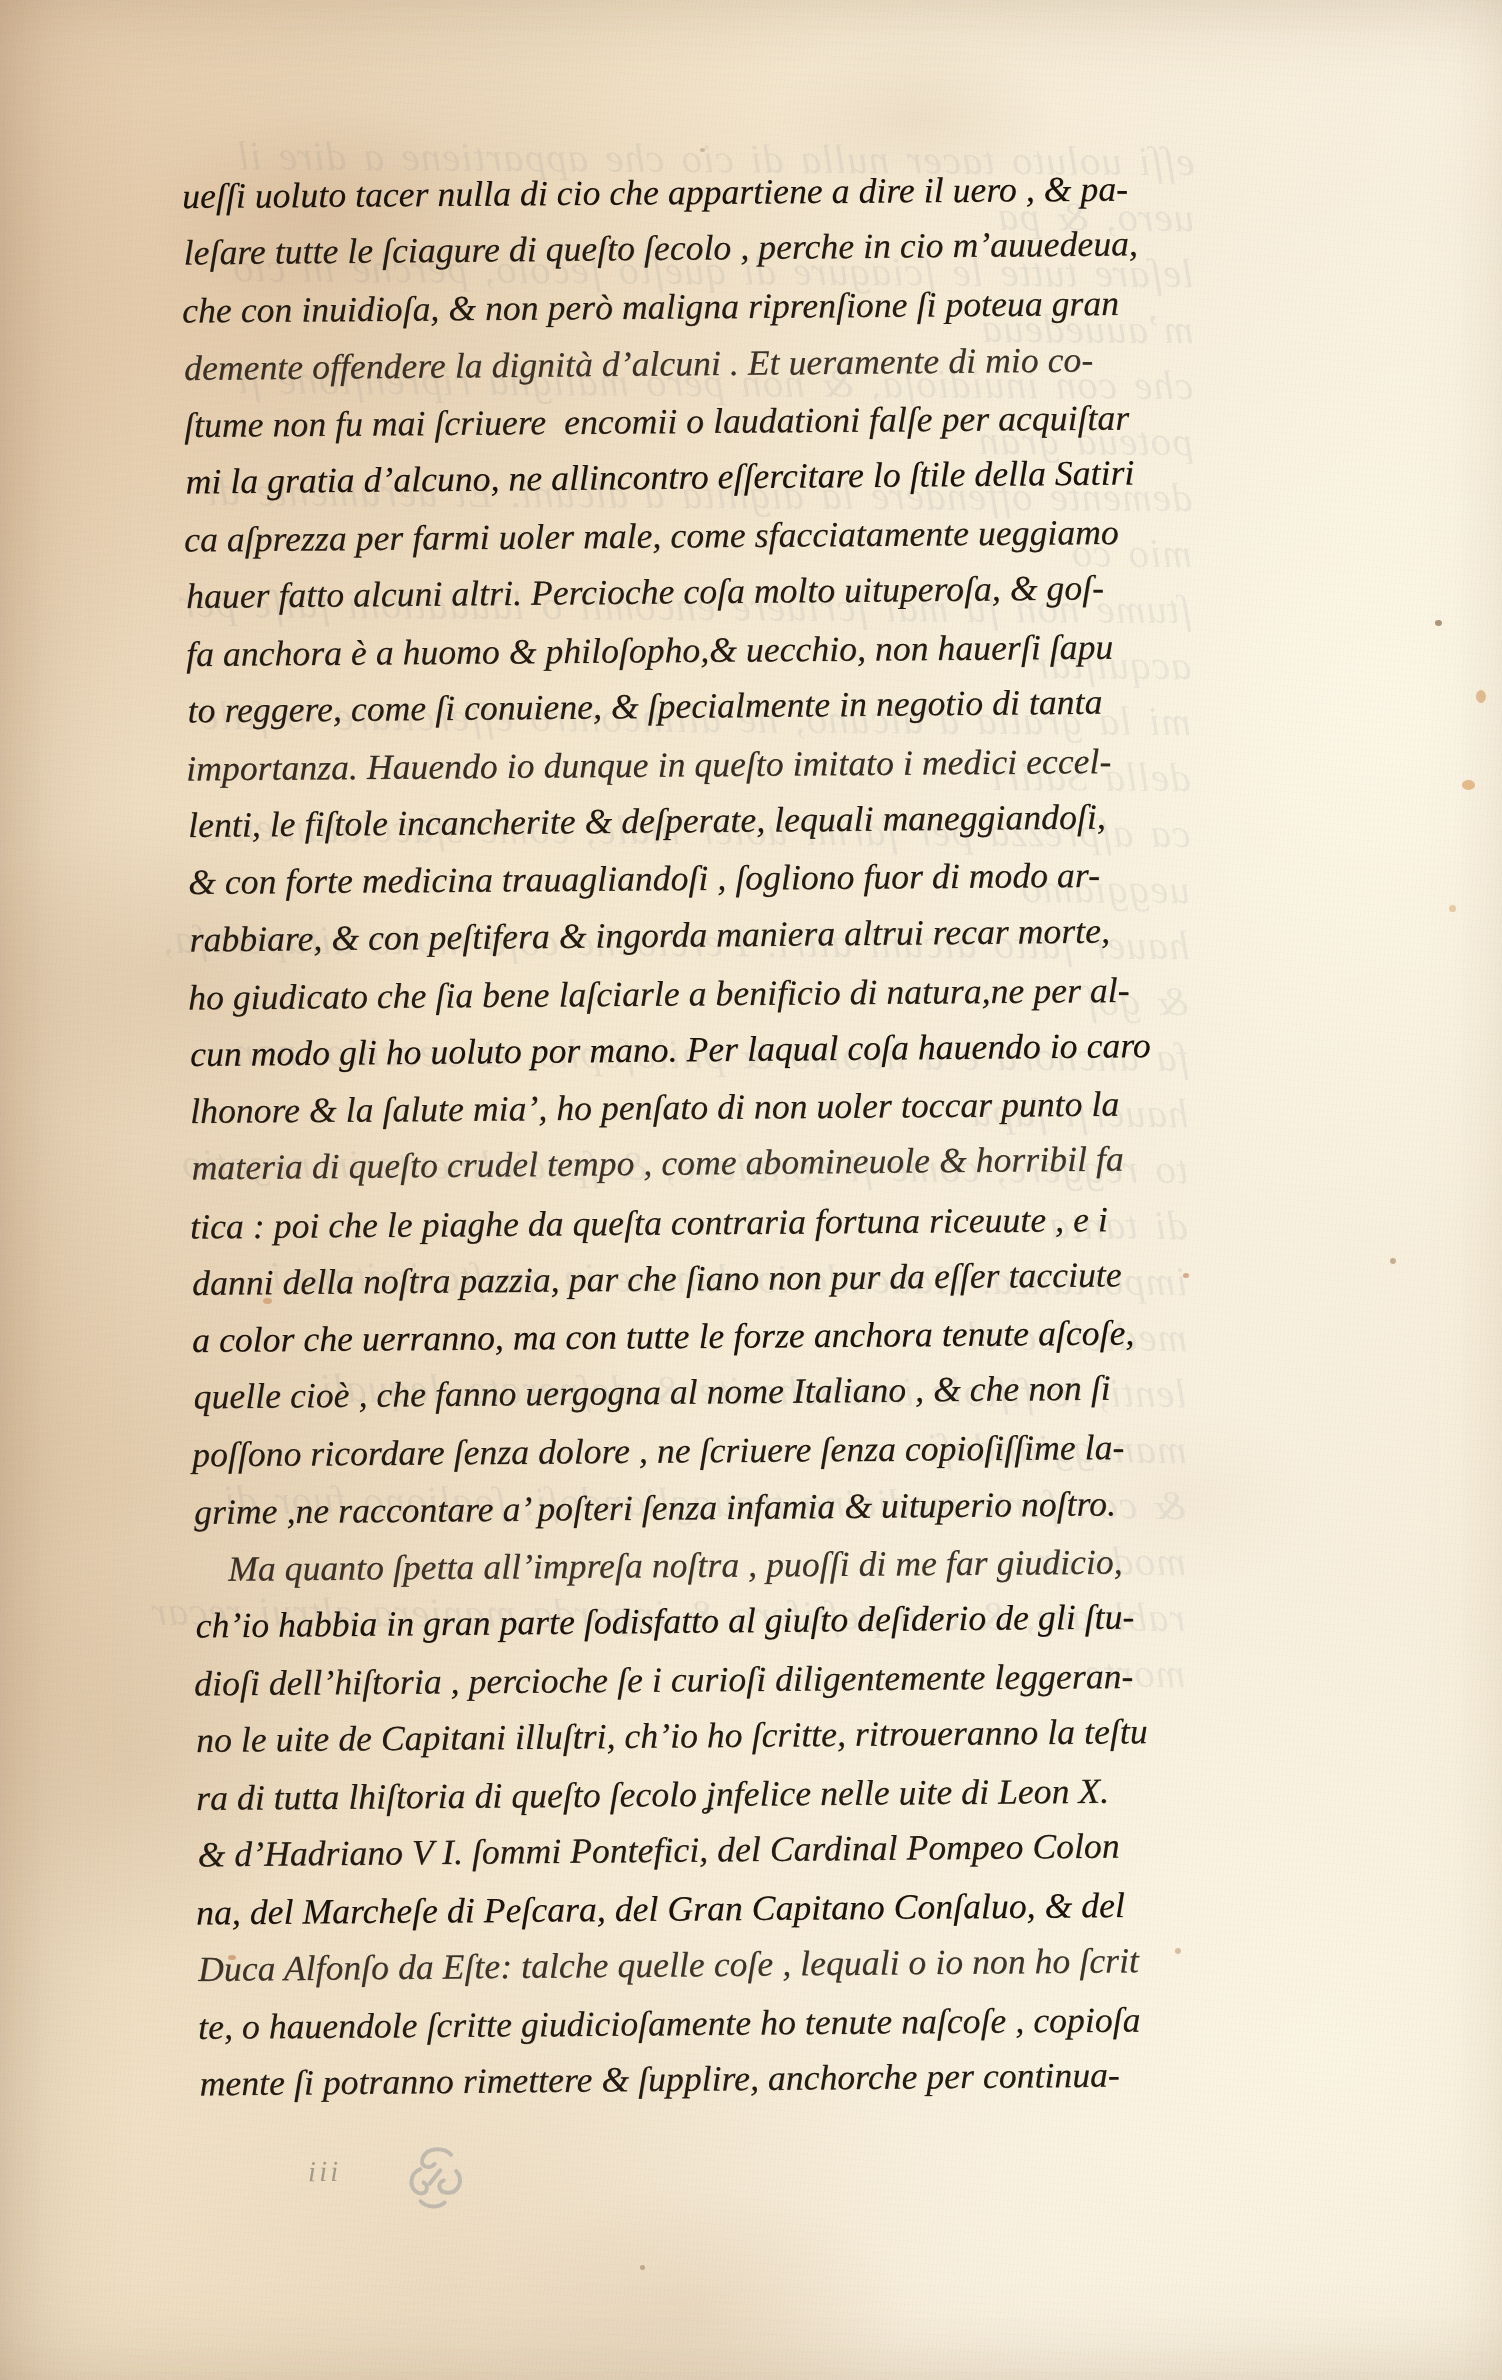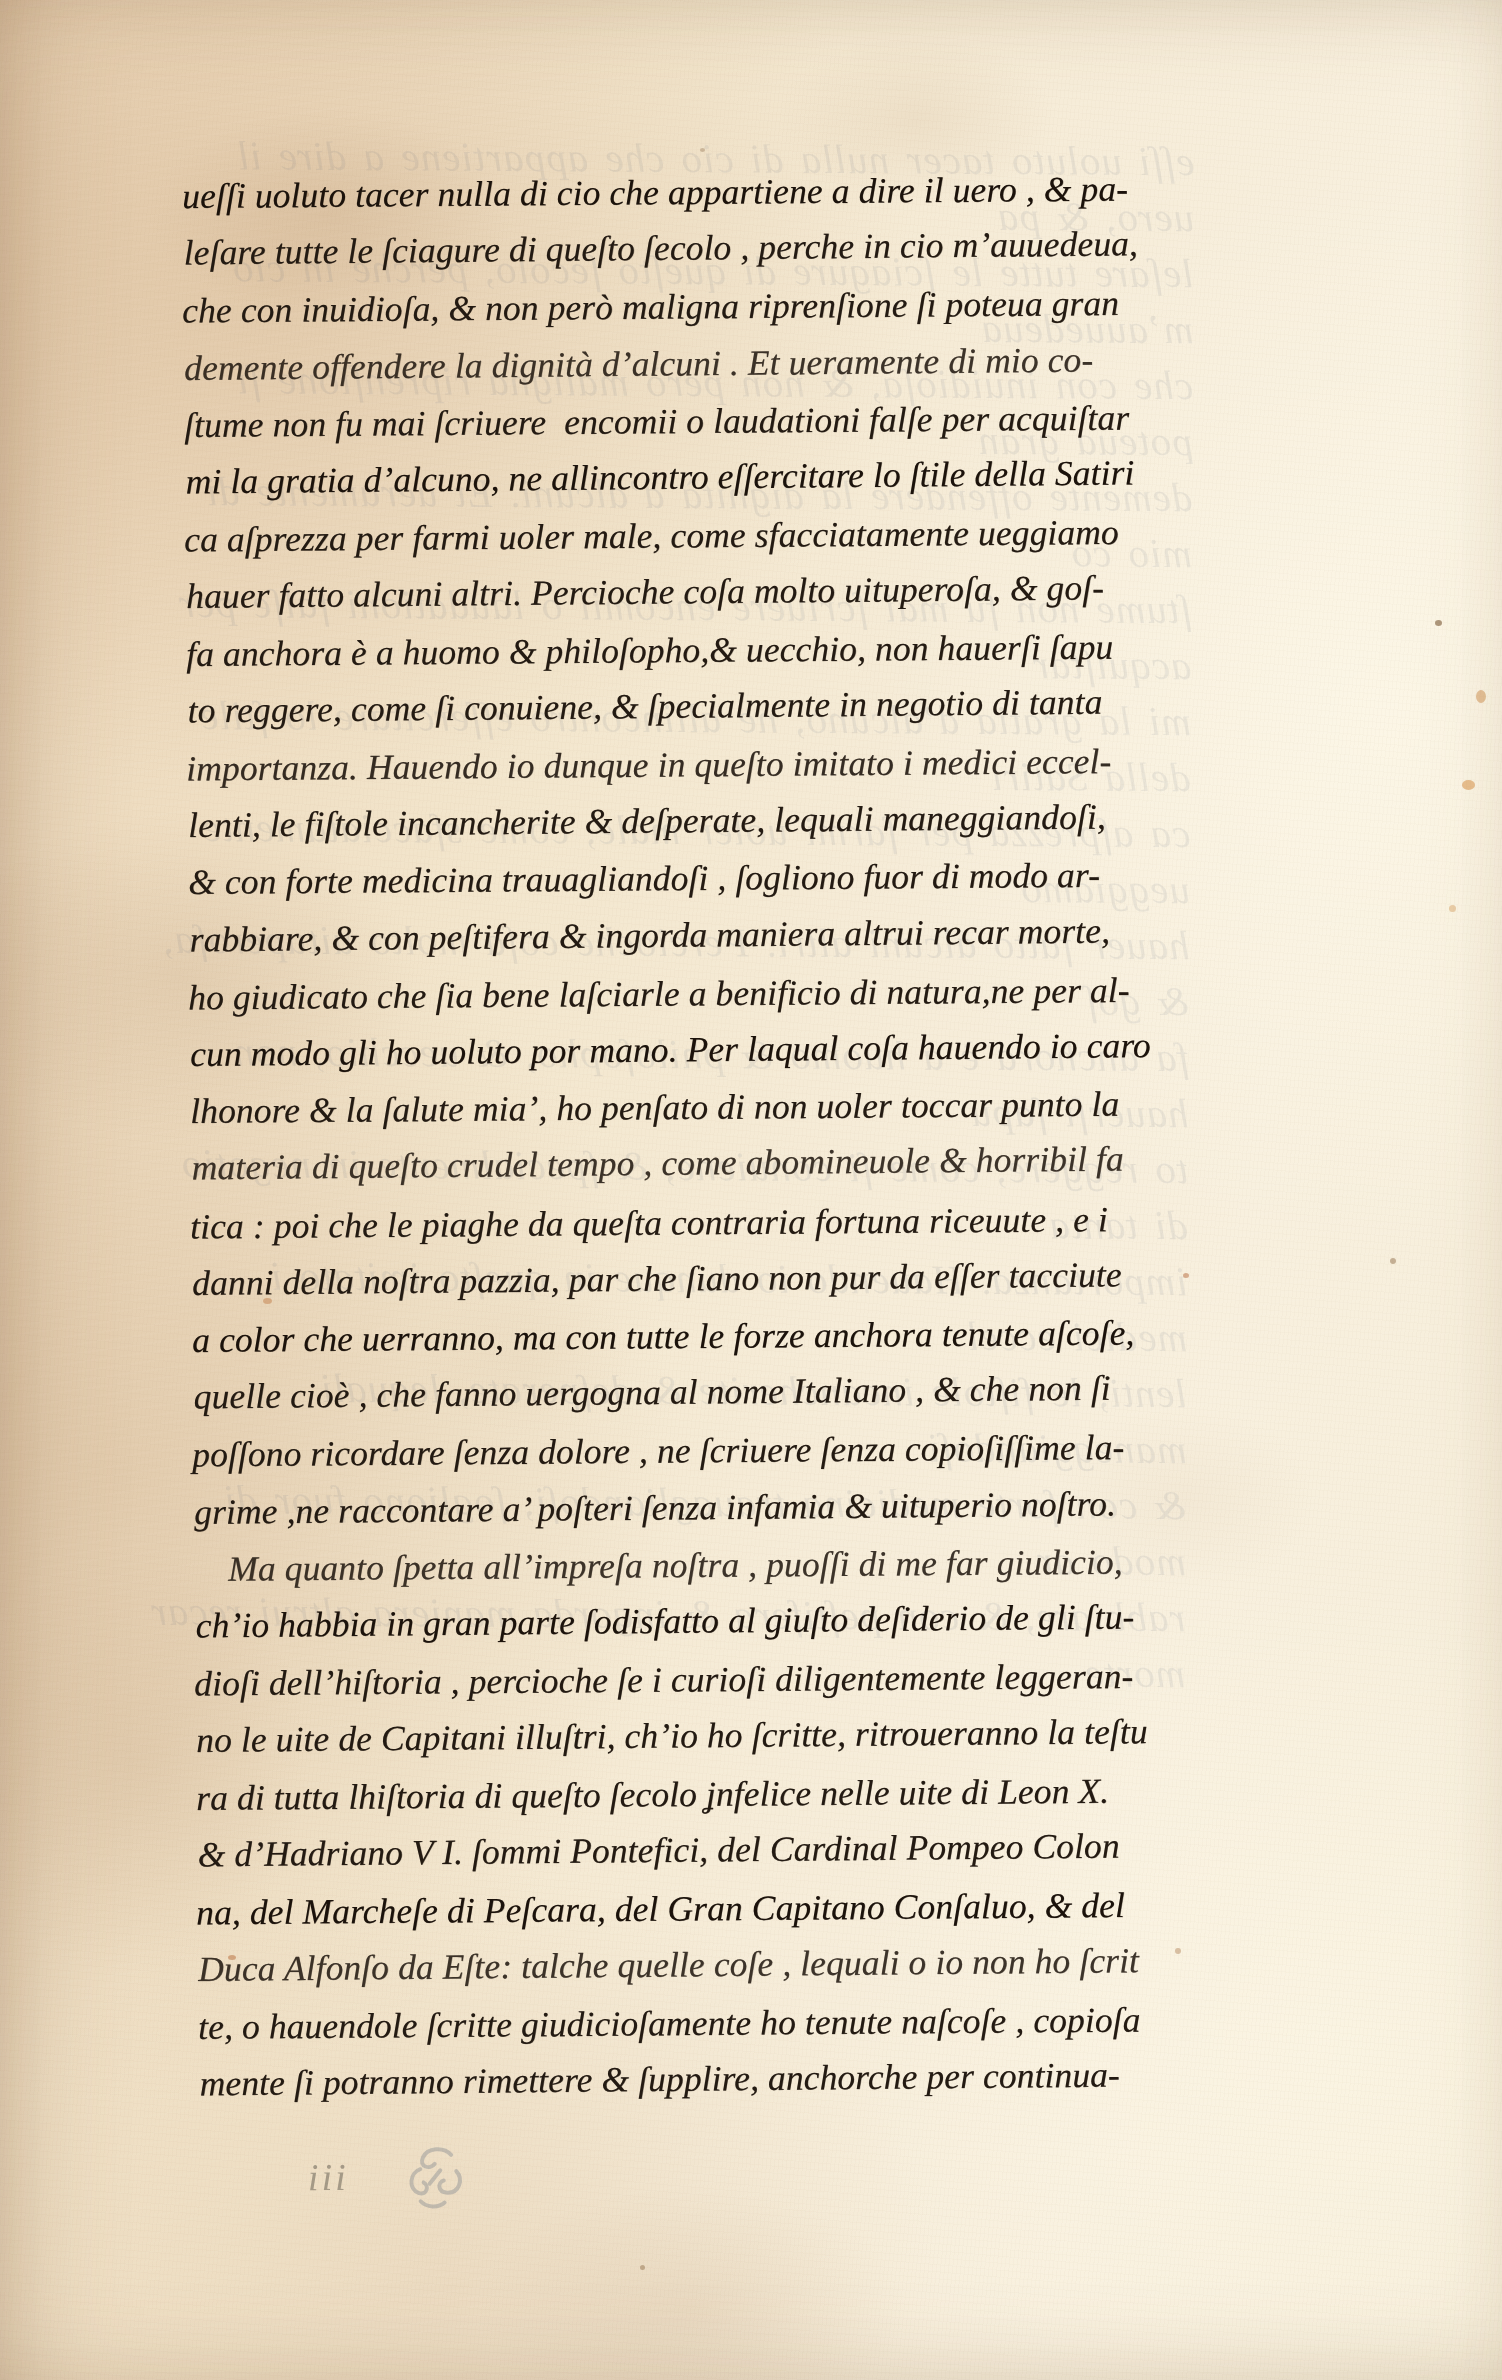--- a/index.html
+++ b/index.html
@@ -112,21 +112,21 @@
   
   .ink-light { opacity: .88; }
   .ink-heavy { color: #1b120b; }
 
   
   #signature {
     position: absolute;
     left: 308px; top: 2155px;
     font-family: "Liberation Serif", "DejaVu Serif", serif;
     font-style: italic;
-    font-size: 38px;
+    font-size: 29px;
     color: #6a6356;
     opacity: .55;
     letter-spacing: 3px;
     transform: rotate(-0.5deg);
   }
   #ornament-ghost {
     position: absolute;
     left: 400px; top: 2140px;
     width: 70px; height: 72px;
     opacity: .30;

